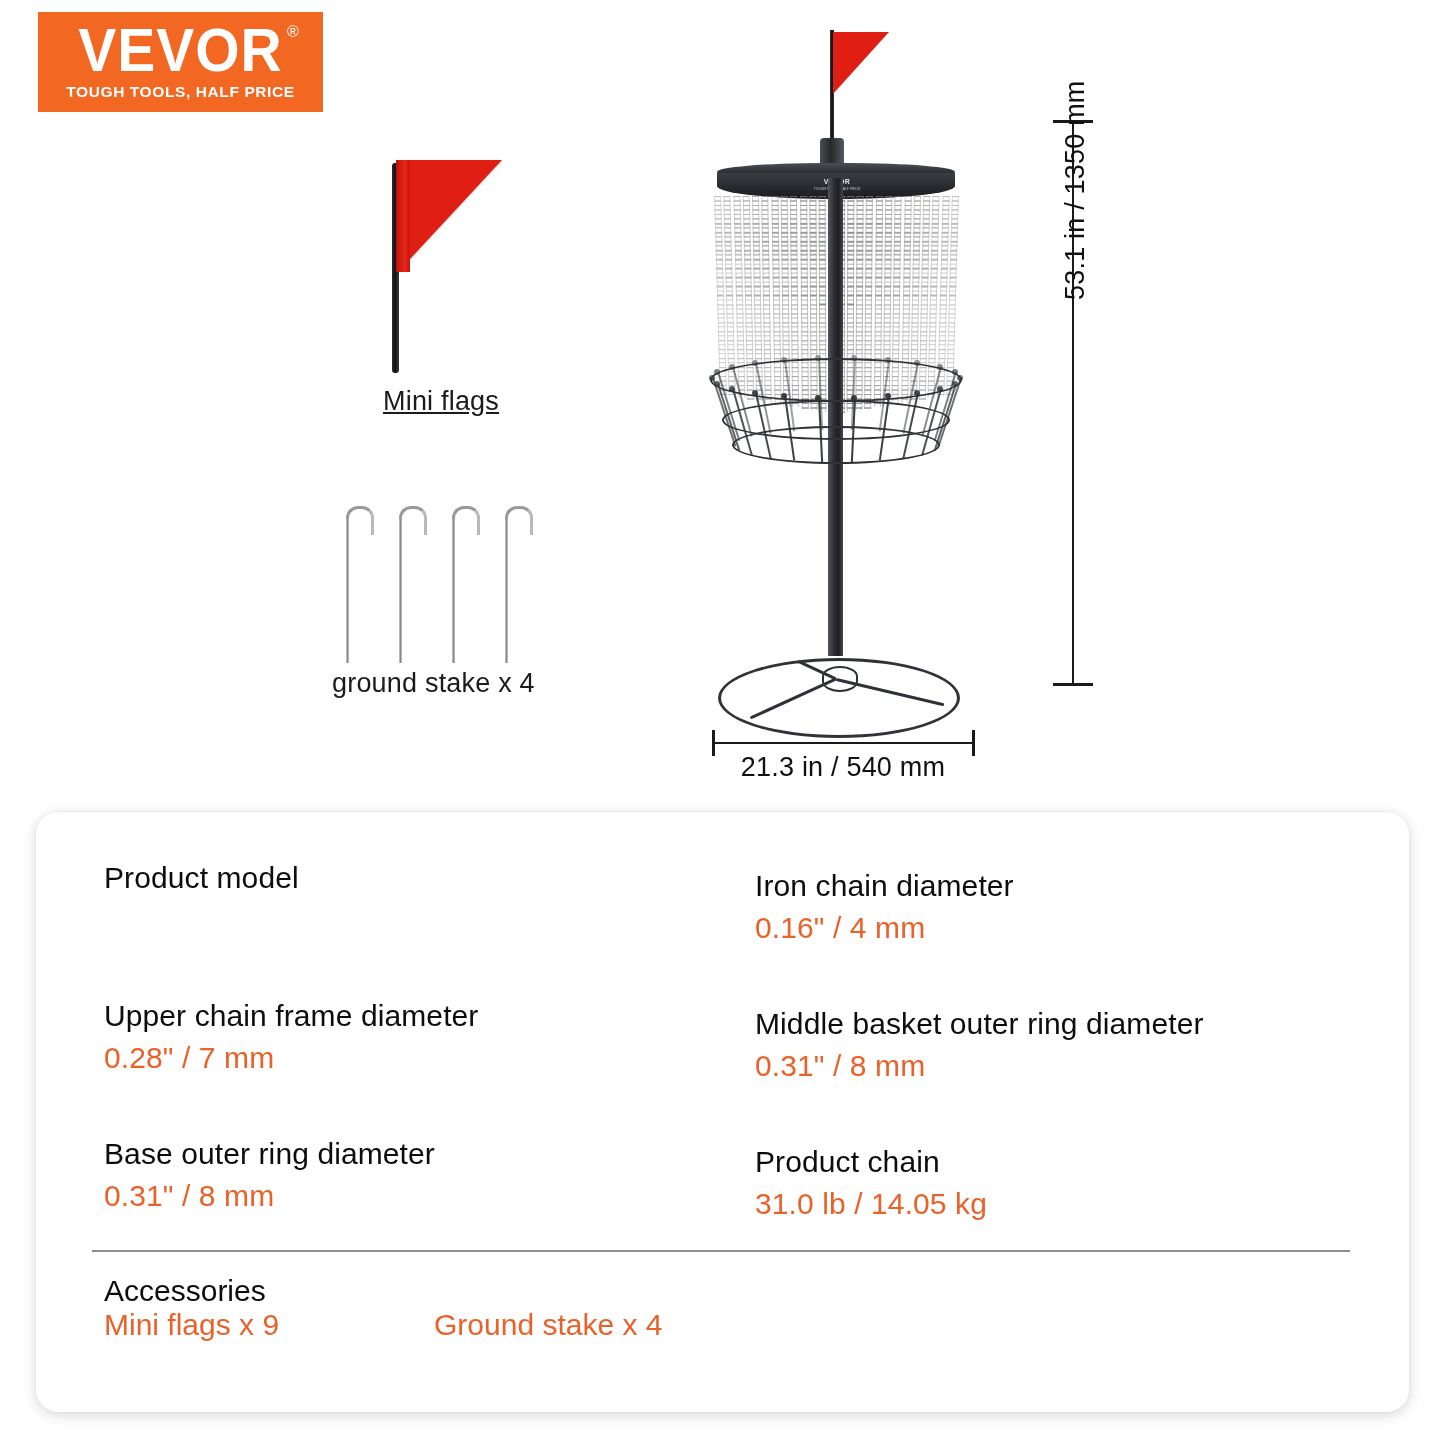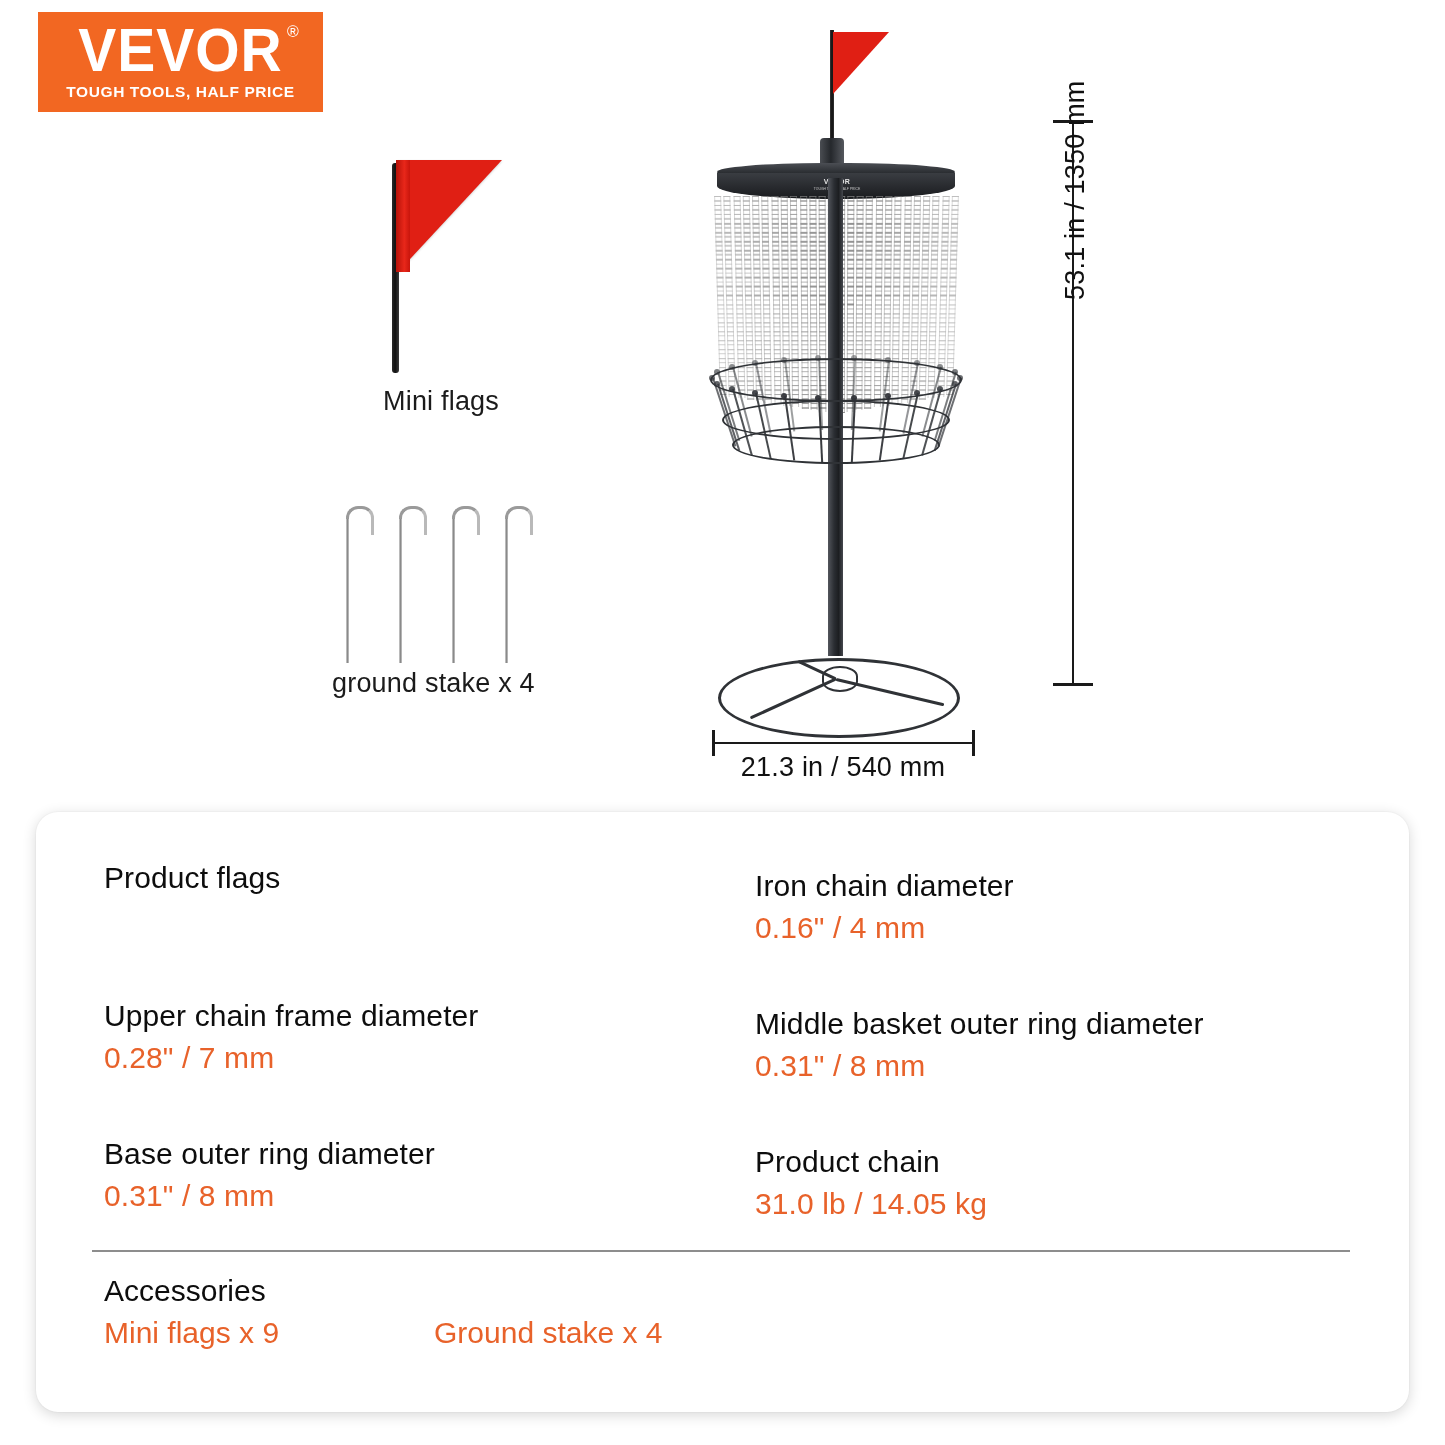--- a/index.html
+++ b/index.html
@@ -47,21 +47,21 @@
     border-left:104px solid #E01F14;
     border-bottom:112px solid transparent;
     filter:drop-shadow(0 1px 1px rgba(0,0,0,.18));
   }
   .acc-flag .sleeve{
     position:absolute;left:4px;top:2px;width:14px;height:112px;
     background:linear-gradient(90deg,#B71209,#E8271A 60%,#C9150C);
   }
   .lbl-mini-flags{
     position:absolute;left:383px;top:386px;width:260px;
-    font-size:27px;color:#1b1b1b;letter-spacing:.2px;
+    font-size:27px;color:#1b1b1b;letter-spacing:.2px;text-decoration:underline;
   }
 
   
   .stakes{position:absolute;left:345px;top:505px;width:210px;height:160px;}
   .stake{position:absolute;top:0;width:34px;height:158px;}
   .stake .shaft{
     position:absolute;left:1px;top:14px;width:3px;height:144px;
     background:linear-gradient(90deg,#d2d2d2,#8a8a8a 50%,#c9c9c9);
   }
   .stake .hook{
@@ -193,21 +193,21 @@
     font-size:30px;color:#0d0d0d;line-height:1.2;margin-bottom:6px;
     letter-spacing:.1px;
   }
   .spec-value{
     font-size:30px;color:#E8622A;line-height:1.2;letter-spacing:.1px;
   }
   .divider{
     position:absolute;left:56px;top:438px;width:1258px;height:2px;background:#8d8d8d;
   }
   .acc-block{position:absolute;left:68px;top:462px;width:1250px;}
-  .acc-title{font-size:30px;color:#0d0d0d;margin-bottom:8px;}
+  .acc-title{font-size:30px;color:#0d0d0d;}
   .acc-items{display:flex;}
   .acc-item{font-size:30px;color:#E8622A;}
   .acc-item.first{width:330px;}
 </style>
 </head>
 <body>
 
 <div class="page">
 
   <div class="logo">
@@ -354,21 +354,21 @@
     <div class="dim-h-cap" style="left:712px"></div>
     <div class="dim-h-cap" style="left:972px"></div>
     <div class="dim-h-label">21.3 in / 540 mm</div>
   </div>
 
   <div class="card">
     <div class="spec-grid">
 
       <div class="spec-row">
         <div class="spec-cell">
-          <div class="spec-label">Product flags</div>
+          <div class="spec-label">Product model</div>
         </div>
         <div class="spec-cell right">
           <div class="spec-label">Iron chain diameter</div>
           <div class="spec-value">0.16" / 4 mm</div>
         </div>
       </div>
 
       <div class="spec-row">
         <div class="spec-cell">
           <div class="spec-label">Upper chain frame diameter</div>

